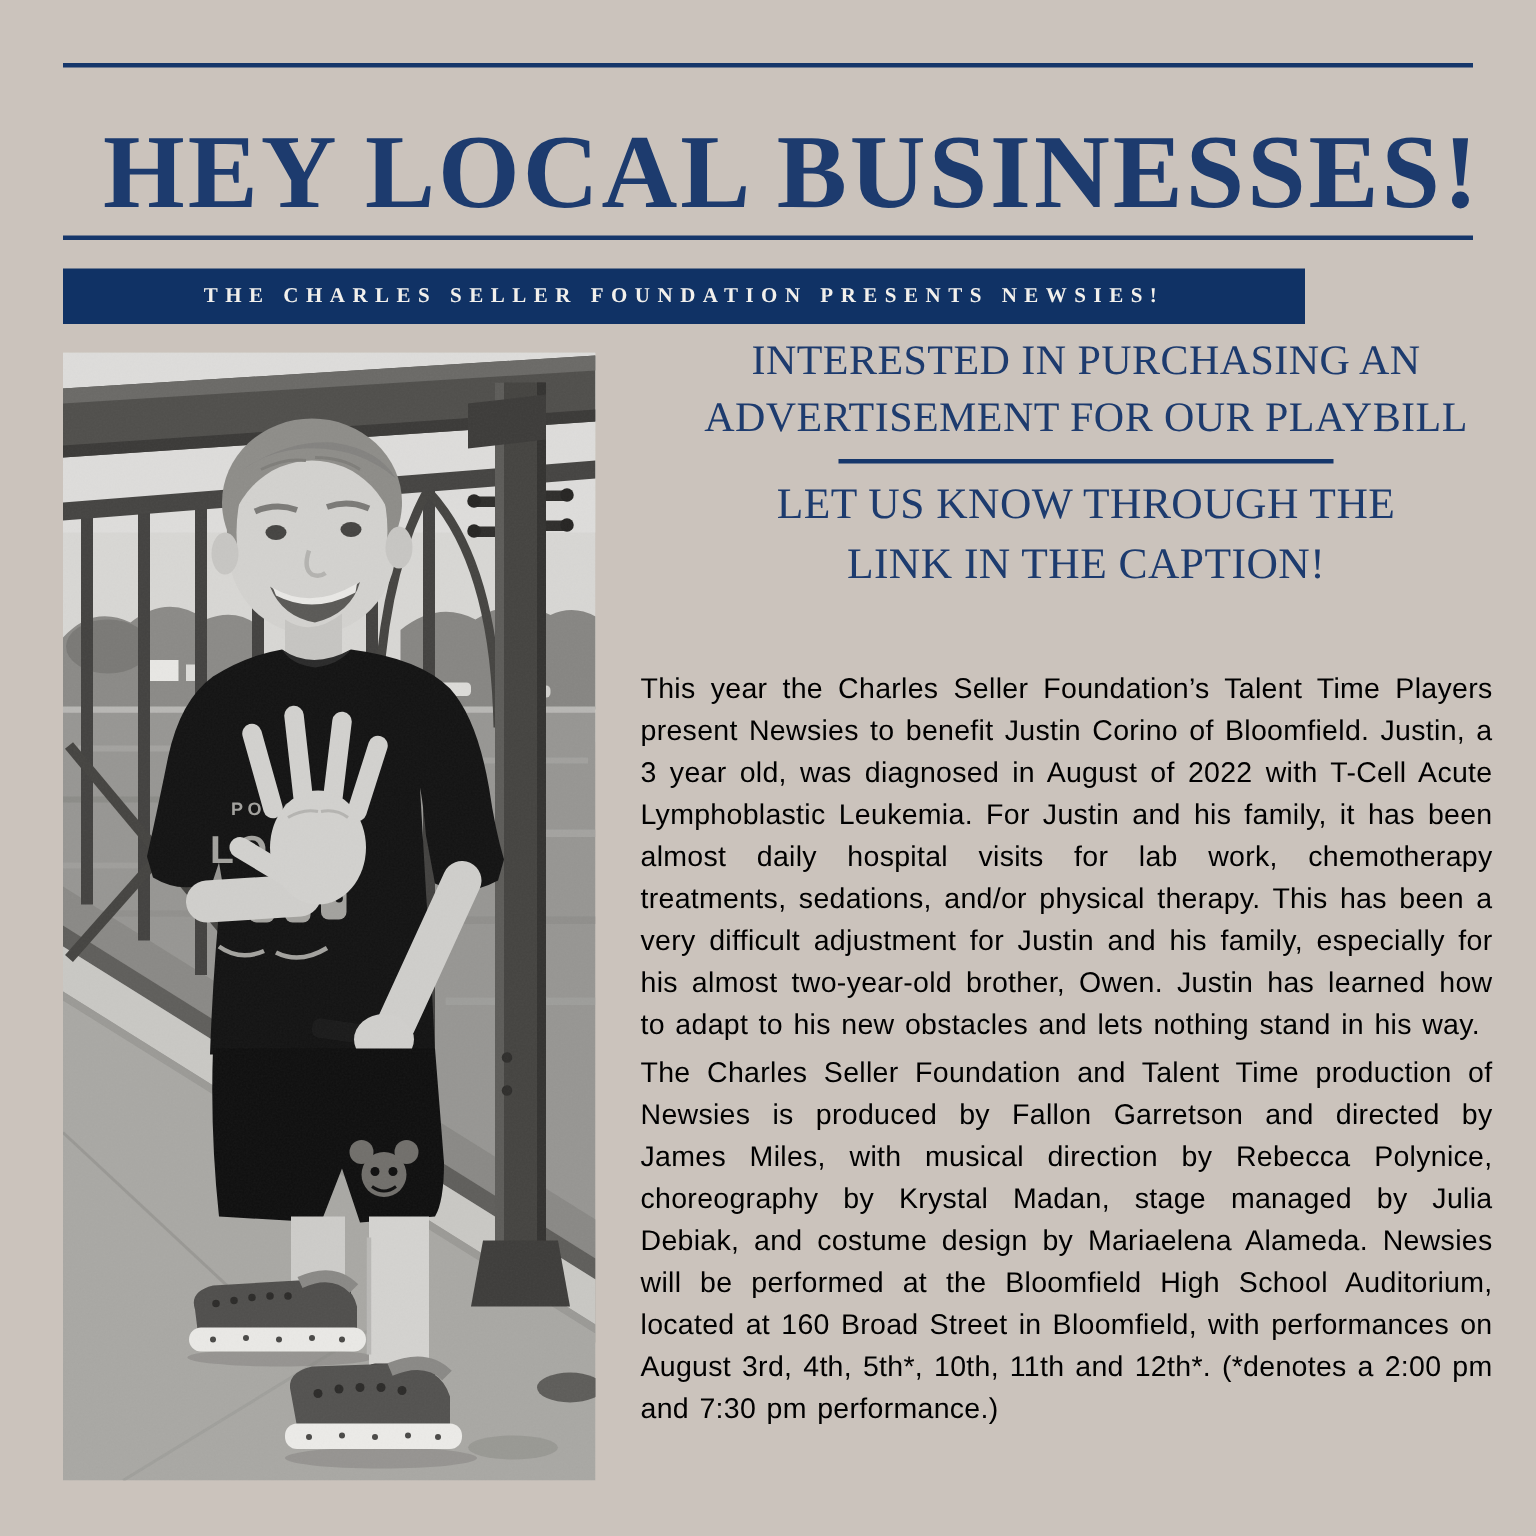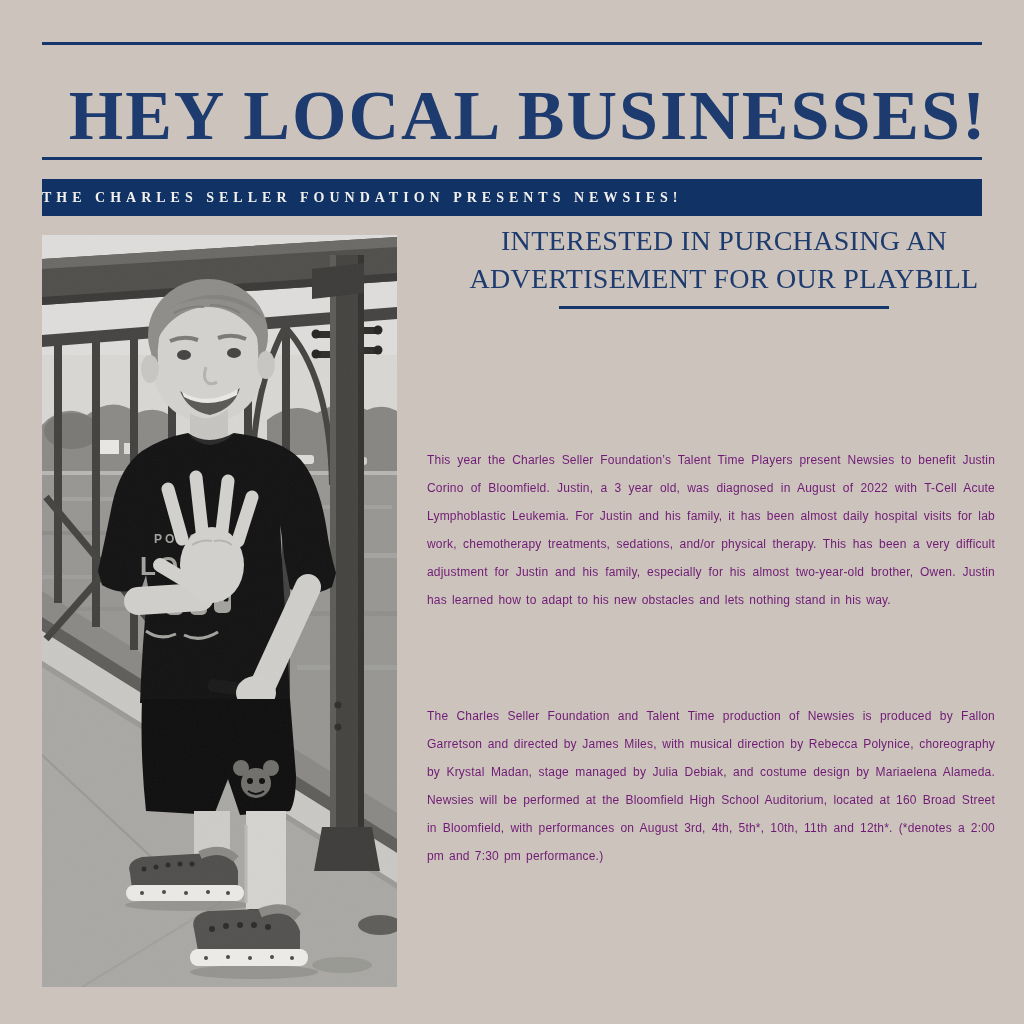--- a/index.html
+++ b/index.html
@@ -4,34 +4,34 @@
 <style>
   html,body{margin:0;padding:0;}
   .page{position:relative;width:1024px;height:1024px;background:#cbc3bc;overflow:hidden;
         font-family:"Liberation Serif",serif;}
   .rule{position:absolute;left:42px;width:940px;height:3px;background:#16376b;}
   .rule-top{top:42px;}
   .rule-mid{top:157px;}
   .headline{position:absolute;top:52px;left:0;width:1024px;margin:16px;text-align:center;
             font-family:"Liberation Serif",serif;font-weight:700;font-size:70px;line-height:96px;
             color:#1d3b6e;letter-spacing:2px;white-space:nowrap;}
-  .banner{position:absolute;top:179px;left:42px;width:940px;height:37px;background:#103265;
-          display:flex;align-items:center;justify-content:flex-start;}
+  .banner{position:absolute;top:179px;left:42px;width:828px;height:37px;background:#103265;
+          display:flex;align-items:center;justify-content:center;}
   .banner span{font-family:"Liberation Serif",serif;font-weight:700;font-size:14px;
                letter-spacing:5px;color:#f2f0ec;white-space:nowrap;}
   .photo{position:absolute;top:235px;left:42px;width:355px;height:752px;}
   .photo svg{display:block;width:100%;height:100%;}
   .callout{position:absolute;top:222px;left:430px;width:588px;text-align:center;
            font-family:"Liberation Serif",serif;font-weight:400;color:#1d3b6e;}
   .callout .q{font-size:28px;line-height:38px;letter-spacing:0.3px;}
   .callout .divider{width:330px;height:3px;background:#16376b;margin:8px auto 7px auto;}
   .callout .a{font-size:29px;line-height:40px;letter-spacing:0.3px;}
   .bodytext{position:absolute;left:427px;width:568px;margin:0;
-            font-family:"Liberation Sans",sans-serif;font-size:12px;line-height:28px;
-            color:#701a75;text-align:justify;letter-spacing:0.2px;word-spacing:1.5px;}
+            font-family:"Liberation Sans",sans-serif;font-size:19px;line-height:28px;
+            color:#000000;text-align:justify;letter-spacing:0.2px;word-spacing:1.5px;}
   .p1{top:446px;}
   .p2{top:702px;}
 </style>
 </head>
 <body>
 
 <div class="page">
 
   <div class="rule rule-top"></div>
 
@@ -249,18 +249,22 @@
       <rect width="355" height="752" filter="url(#grain)" opacity="0.5"></rect>
     </svg>
   </div>
 
   <div class="callout">
     <div class="q">
       <div>INTERESTED IN PURCHASING AN</div>
       <div>ADVERTISEMENT FOR OUR PLAYBILL</div>
     </div>
     <div class="divider"></div>
+    <div class="a">
+      <div>LET US KNOW THROUGH THE</div>
+      <div>LINK IN THE CAPTION!</div>
+    </div>
   </div>
 
   <p class="bodytext p1">This year the Charles Seller Foundation’s Talent Time Players present Newsies to benefit Justin Corino of Bloomfield.  Justin, a 3 year old, was diagnosed in August of 2022 with T-Cell Acute Lymphoblastic Leukemia. For Justin and his family, it has been almost daily hospital visits for lab work, chemotherapy treatments, sedations, and/or physical therapy. This has been a very difficult adjustment for Justin and his family, especially for his almost two-year-old brother, Owen. Justin has learned how to adapt to his new obstacles and lets nothing stand in his way.</p>
   <p class="bodytext p2">The Charles Seller Foundation and Talent Time production of Newsies is produced by Fallon Garretson and directed by James Miles, with musical direction by Rebecca Polynice, choreography by Krystal Madan, stage managed by Julia Debiak, and costume design by Mariaelena Alameda. Newsies will be performed at the Bloomfield High School Auditorium, located at 160 Broad Street in Bloomfield, with performances on August 3rd, 4th, 5th*, 10th, 11th and 12th*. (*denotes a 2:00 pm and 7:30 pm performance.)</p>
 
 </div>
 
 </body></html>

